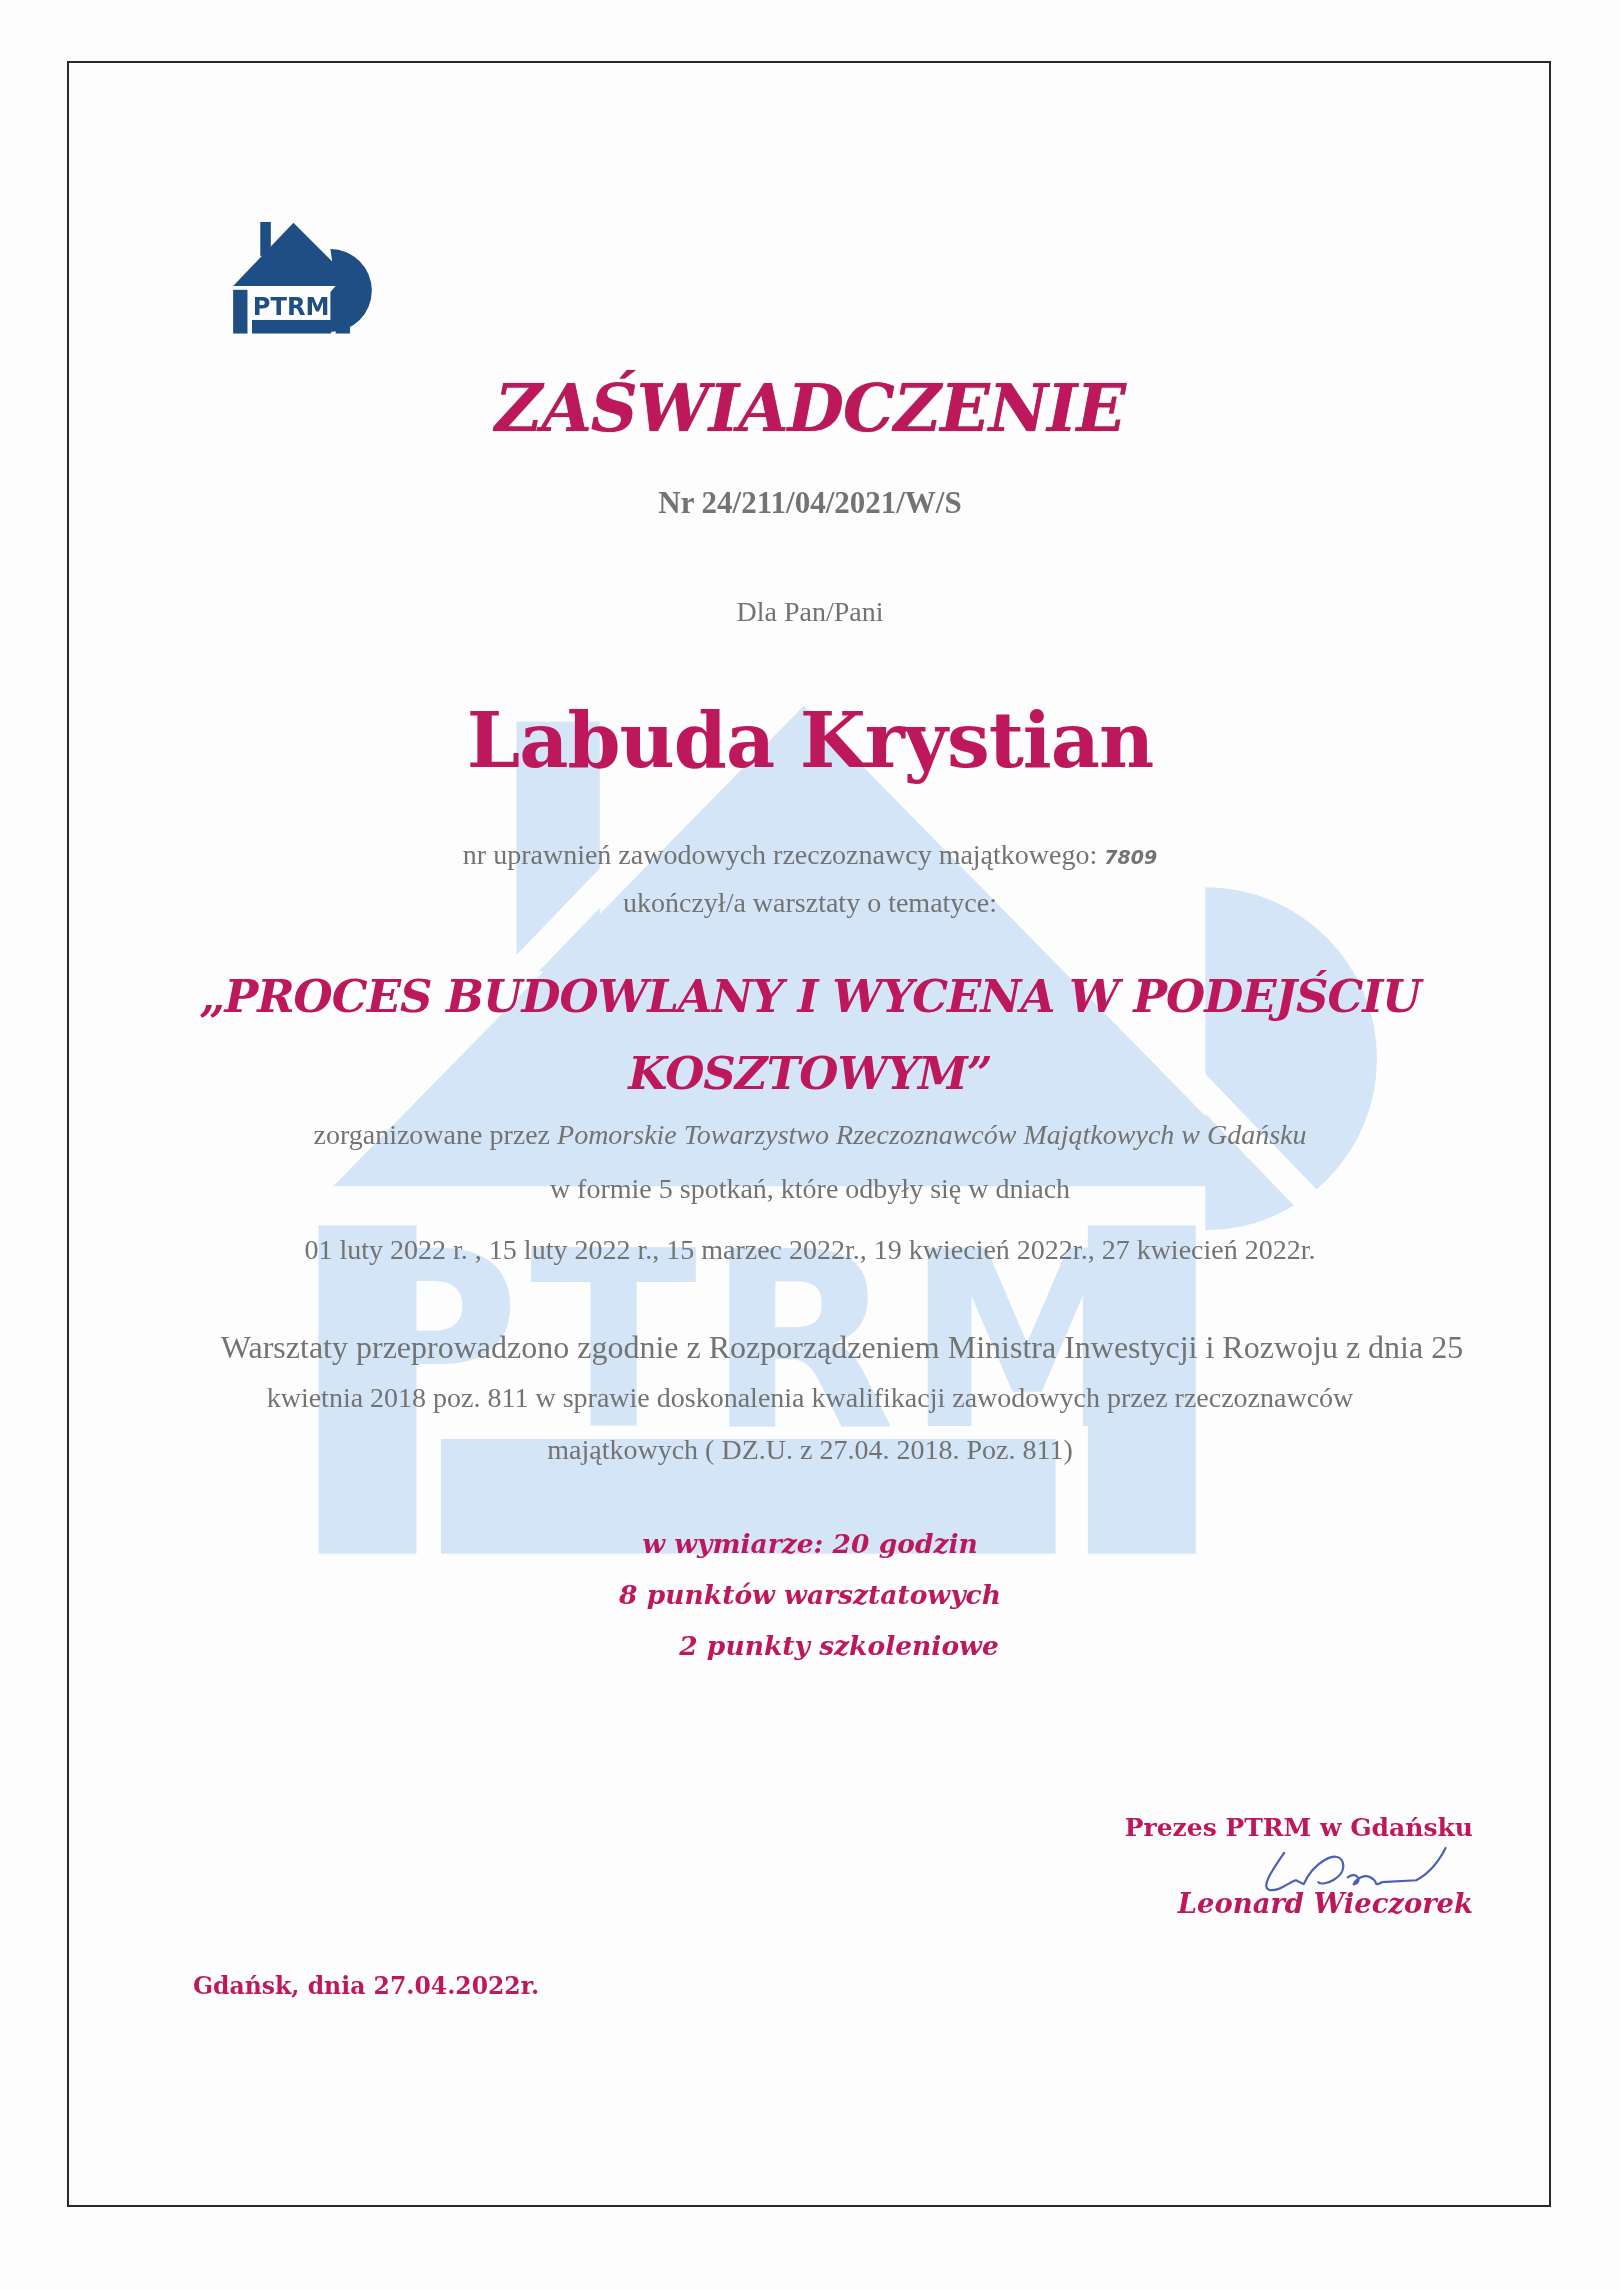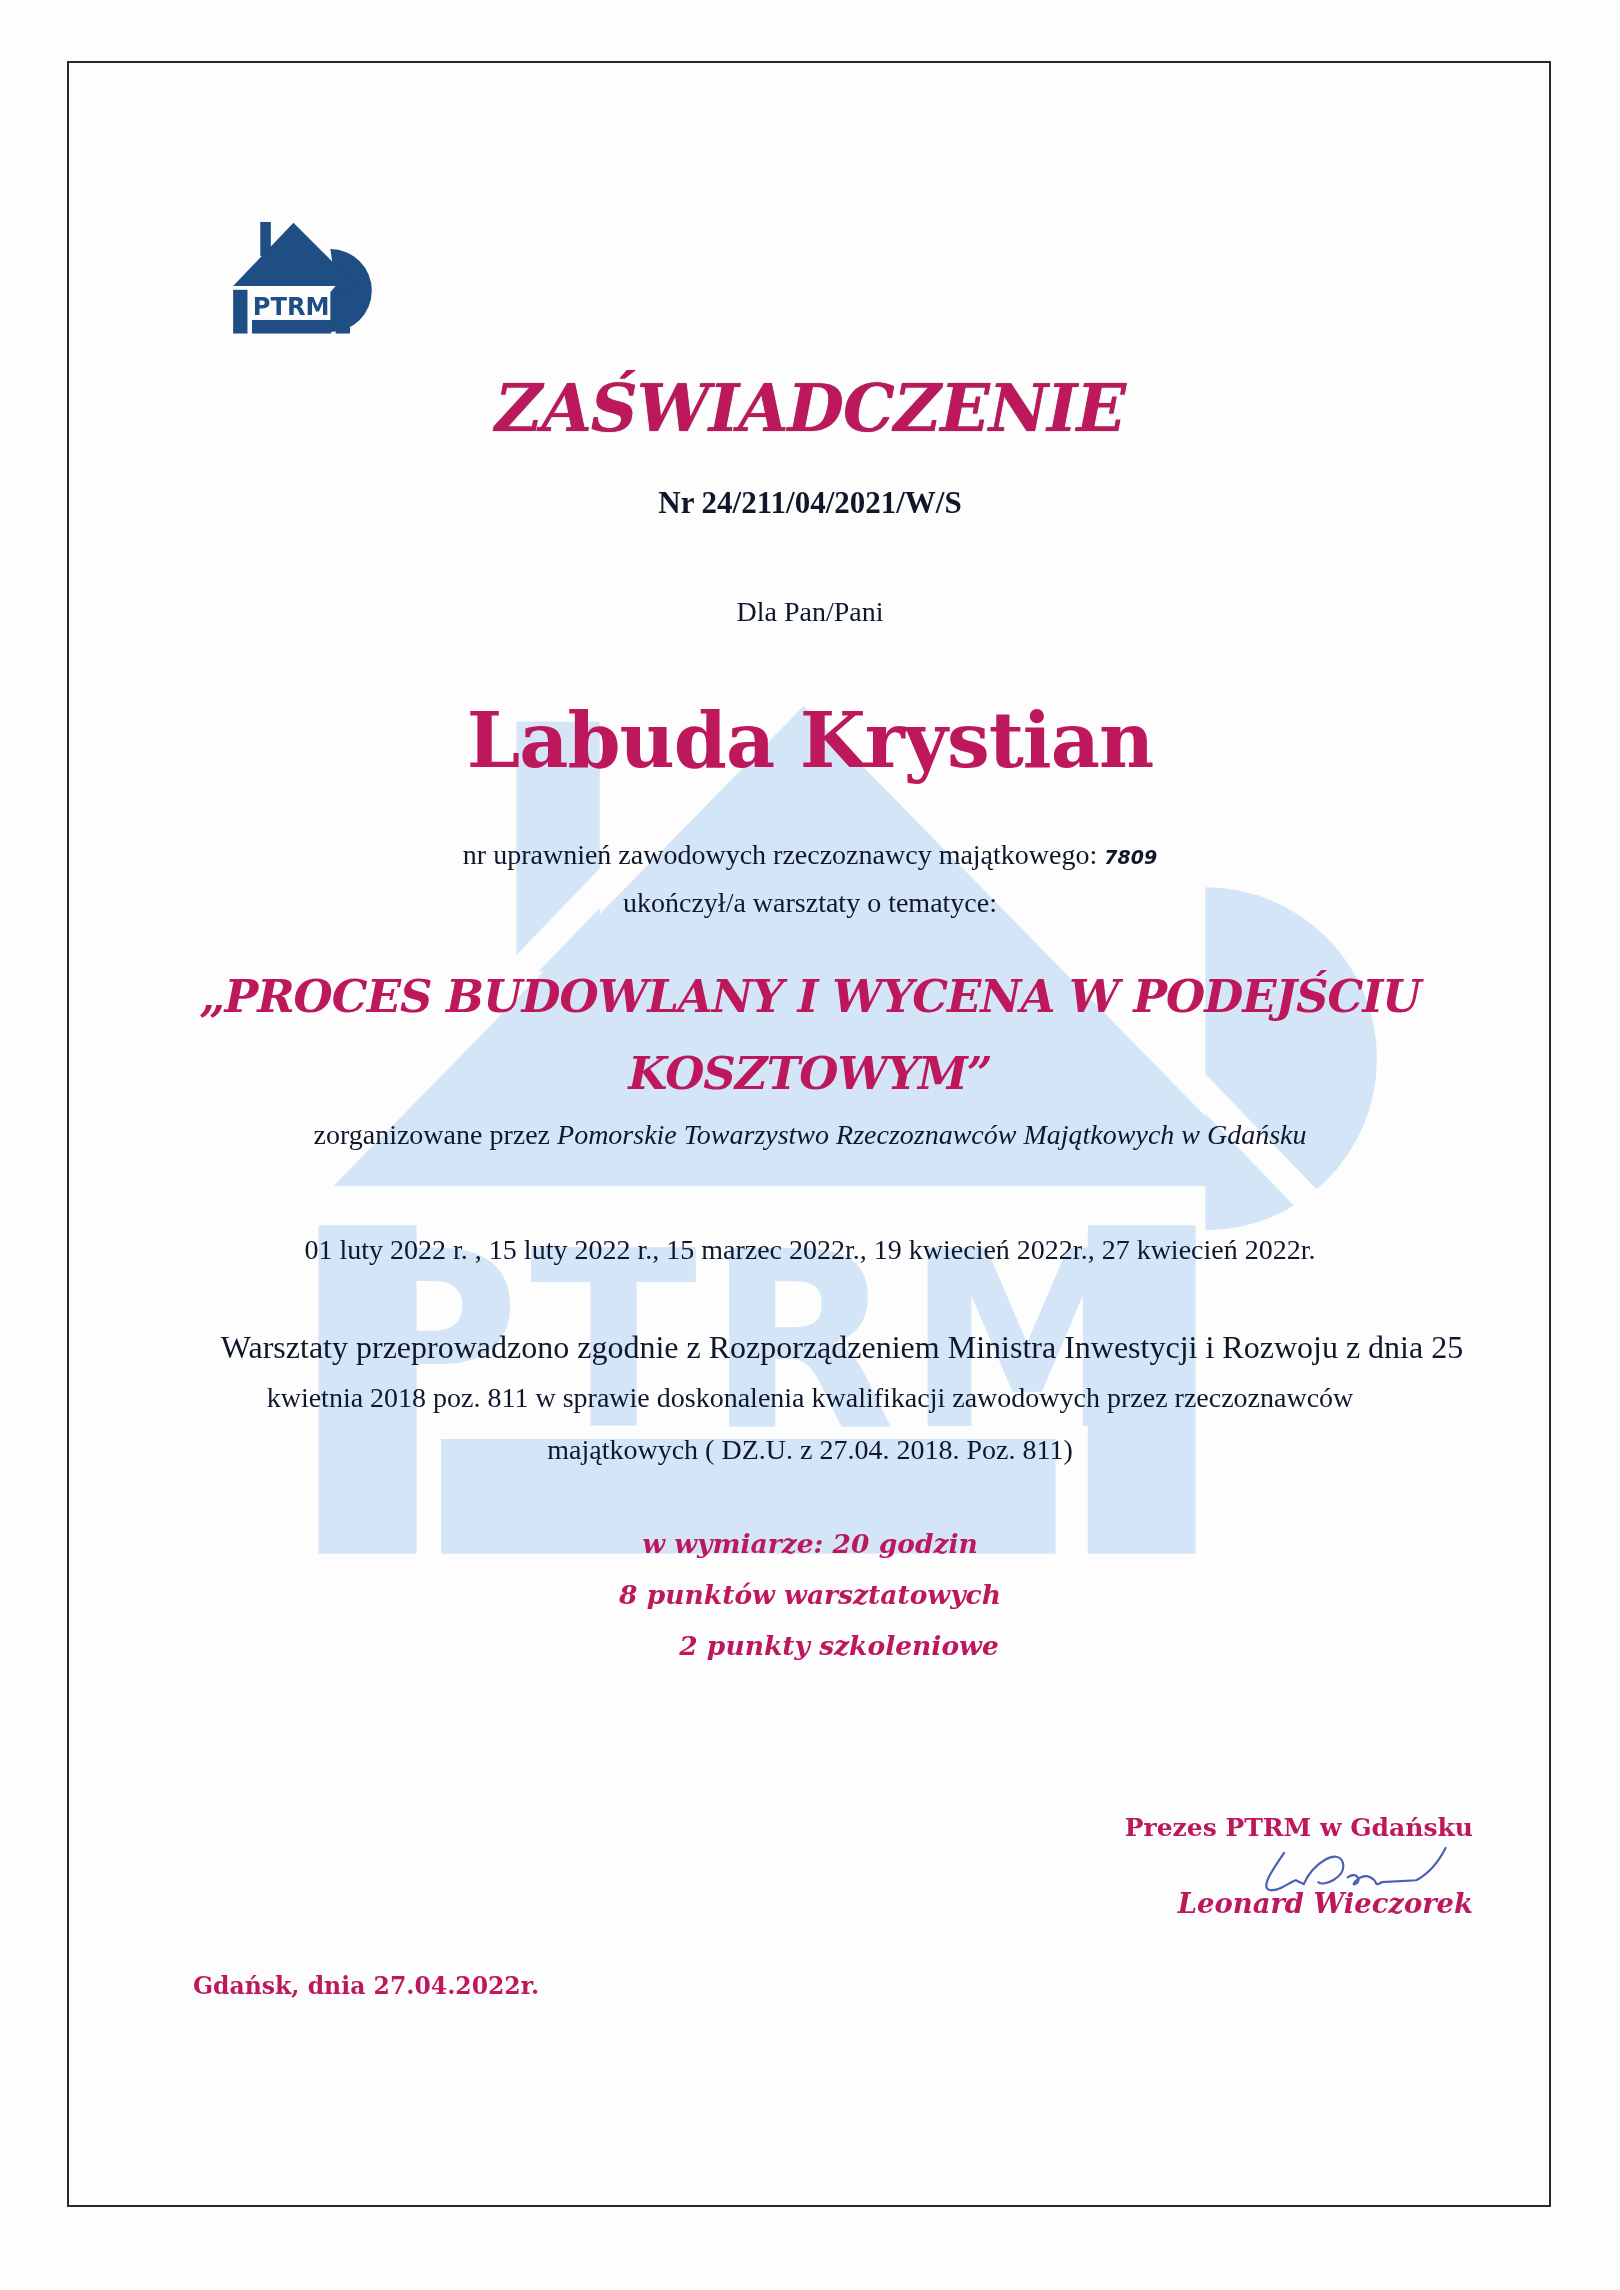--- a/index.html
+++ b/index.html
@@ -2,21 +2,21 @@
 <html><head>
 <meta charset="utf-8">
 <style>
   html, body { margin: 0; padding: 0; background: #ffffff; }
   body { width: 1620px; height: 2291px; position: relative; overflow: hidden; }
   .page { position: absolute; left: 0; top: 0; width: 1620px; height: 2291px; background: #fdfdfd; }
   .frame { position: absolute; left: 67px; top: 61px; width: 1484px; height: 2146px; border: 2.9px solid #2a2a2a; box-sizing: border-box; }
   .watermark { position: absolute; left: 0; top: 0; width: 1620px; height: 2291px; }
   .logo { position: absolute; left: 206px; top: 196px; width: 196px; height: 162px; }
   .serif { font-family: "DejaVu Serif", "Liberation Serif", serif; color: #be185d; }
-  .lib { font-family: "Liberation Serif", "DejaVu Serif", serif; color: #0f172a; }
+  .lib { font-family: "Liberation Serif", "DejaVu Serif", serif; color: #737373; }
   .center { position: absolute; left: 0; width: 1620px; text-align: center; }
   .title { top: 370px; font-size: 65px; font-style: italic; font-weight: bold; letter-spacing: -1px; text-shadow: 0 0 1px #555; }
   .number { top: 485px; font-size: 31px; font-weight: bold; }
   .dla { top: 596px; font-size: 28px; }
   .name { top: 696px; font-size: 76px; font-weight: bold; letter-spacing: -1px; }
   .line1 { top: 839px; font-size: 28px; }
   .line1 .lic { font-style: italic; font-weight: bold; font-family: "DejaVu Sans", sans-serif; font-size: 19px; }
   .line2 { top: 887px; font-size: 28px; }
   .topic1 { top: 970px; font-size: 45px; font-style: italic; font-weight: bold; letter-spacing: -1px; }
   .topic2 { top: 1047px; font-size: 45px; font-style: italic; font-weight: bold; letter-spacing: -1px; }
@@ -86,20 +86,21 @@
   </div>
   <div class="center lib line2">ukończył/a warsztaty o tematyce:</div>
 
   <div class="center serif topic1">„PROCES BUDOWLANY I WYCENA W PODEJŚCIU</div>
   <div class="center serif topic2">KOSZTOWYM”</div>
 
   <div class="center lib org">
     <span>zorganizowane przez</span>
     <i>Pomorskie Towarzystwo Rzeczoznawców Majątkowych w Gdańsku</i>
   </div>
+  <div class="center lib form">w formie 5 spotkań, które odbyły się w dniach</div>
   <div class="center lib dates">01 luty 2022 r. , 15 luty 2022 r.,  15 marzec 2022r., 19 kwiecień 2022r., 27 kwiecień 2022r.</div>
 
   <div class="center lib reg1">Warsztaty przeprowadzono zgodnie z Rozporządzeniem Ministra Inwestycji i Rozwoju z dnia 25</div>
   <div class="center lib reg2">kwietnia 2018 poz. 811 w sprawie doskonalenia kwalifikacji zawodowych przez rzeczoznawców</div>
   <div class="center lib reg3">majątkowych ( DZ.U. z 27.04. 2018. Poz. 811)</div>
 
   <div class="center serif hours">w wymiarze: 20  godzin</div>
   <div class="center serif points1">8 punktów warsztatowych</div>
   <div class="center serif points2">2 punkty  szkoleniowe</div>
 

